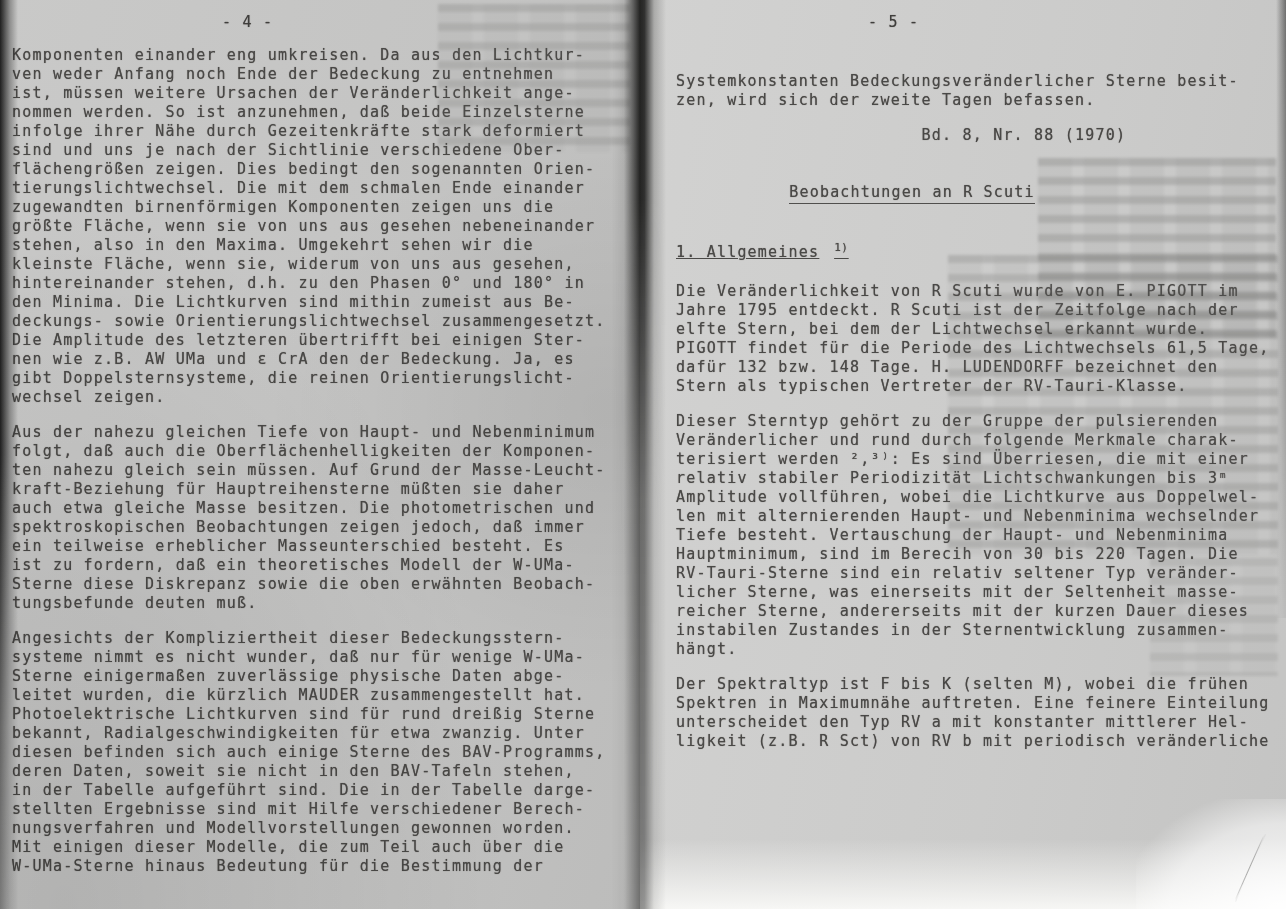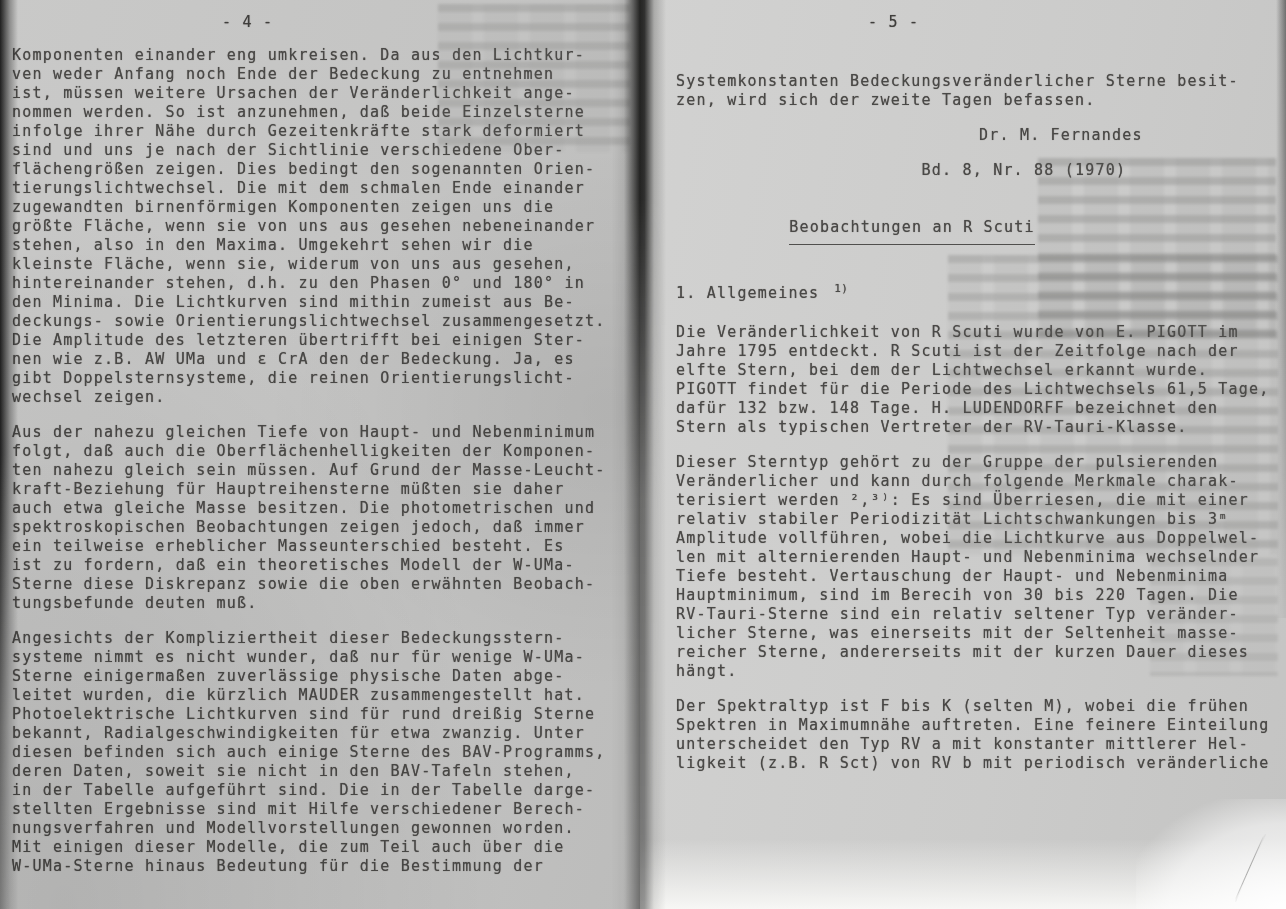--- a/index.html
+++ b/index.html
@@ -37,22 +37,22 @@
     filter:blur(0.22px);
   }
   .tl{white-space:pre;height:19px;}
   .para{margin-bottom:16px;}
   .pagenum{position:absolute;font-size:15px;letter-spacing:1.2px;color:#3f3e3c;
     text-shadow:0 0 0.9px rgba(75,72,68,0.85);}
   .body-left{left:12px;top:46px;width:616px;}
   .body-right{left:36px;top:42px;width:606px;margin-top:30px;}
   .signature{padding-left:303px;}
   .heading-wrap{width:472px;text-align:center;margin:38px 0 34px 0;}
-  .heading-underline{display:inline-block;border-bottom:1.6px solid #474644;padding-bottom:7px;}
-  .subsection{margin-bottom:20px;}
+  .heading-underline{display:inline-block;border-bottom:1.6px solid #474644;padding-bottom:1px;}
+  .subsection{margin-bottom:20px;text-decoration:underline;}
   .sup{vertical-align:super;font-size:11px;margin-left:15px;letter-spacing:0.5px;}
 
   
   .bleed{
     position:absolute;opacity:0.38;filter:blur(1.4px);pointer-events:none;
     background:
       repeating-linear-gradient(to bottom,rgba(80,80,78,0.55) 0 8px,rgba(80,80,78,0) 8px 19px),
       repeating-linear-gradient(to right,rgba(120,120,118,0.25) 0 34px,rgba(120,120,118,0) 34px 46px);
   }
   .bleed-a{left:438px;top:4px;width:192px;height:148px;opacity:0.30;}
@@ -150,51 +150,49 @@
   </div>
 
   <div class="page page-right">
     <div class="pagenum" style="left:228px;top:13px;">- 5 -</div>
     <div class="tx body-right">
       <div class="para">
           <div class="tl">Systemkonstanten Bedeckungsveränderlicher Sterne besit-</div>
           <div class="tl">zen, wird sich der zweite Tagen befassen.</div>
         </div>
       <div class="para">
-        <div class="tl signature">Dr. M. Fernandes</div>
-      </div>
-      <div class="para">
           <div class="tl">                        Bd. 8, Nr. 88 (1970)</div>
         </div>
       <div class="heading-wrap">
         <span class="heading-underline">Beobachtungen an R Scuti</span>
       </div>
       <div class="subsection">
         <span>1. Allgemeines</span><span class="sup">1)</span>
       </div>
       <div class="para">
           <div class="tl">Die Veränderlichkeit von R Scuti wurde von E. PIGOTT im</div>
           <div class="tl">Jahre 1795 entdeckt. R Scuti ist der Zeitfolge nach der</div>
           <div class="tl">elfte Stern, bei dem der Lichtwechsel erkannt wurde.</div>
           <div class="tl">PIGOTT findet für die Periode des Lichtwechsels 61,5 Tage,</div>
           <div class="tl">dafür 132 bzw. 148 Tage. H. LUDENDORFF bezeichnet den</div>
           <div class="tl">Stern als typischen Vertreter der RV-Tauri-Klasse.</div>
         </div>
       <div class="para">
           <div class="tl">Dieser Sterntyp gehört zu der Gruppe der pulsierenden</div>
-          <div class="tl">Veränderlicher und kann durch folgende Merkmale charak-</div>
+          <div class="tl">Veränderlicher und rund durch folgende Merkmale charak-</div>
           <div class="tl">terisiert werden ²,³⁾: Es sind Überriesen, die mit einer</div>
           <div class="tl">relativ stabiler Periodizität Lichtschwankungen bis 3ᵐ</div>
           <div class="tl">Amplitude vollführen, wobei die Lichtkurve aus Doppelwel-</div>
           <div class="tl">len mit alternierenden Haupt- und Nebenminima wechselnder</div>
           <div class="tl">Tiefe besteht. Vertauschung der Haupt- und Nebenminima</div>
           <div class="tl">Hauptminimum, sind im Berecih von 30 bis 220 Tagen. Die</div>
           <div class="tl">RV-Tauri-Sterne sind ein relativ seltener Typ veränder-</div>
           <div class="tl">licher Sterne, was einerseits mit der Seltenheit masse-</div>
           <div class="tl">reicher Sterne, andererseits mit der kurzen Dauer dieses</div>
+          <div class="tl">instabilen Zustandes in der Sternentwicklung zusammen-</div>
           <div class="tl">hängt.</div>
         </div>
       <div class="para">
           <div class="tl">Der Spektraltyp ist F bis K (selten M), wobei die frühen</div>
           <div class="tl">Spektren in Maximumnähe auftreten. Eine feinere Einteilung</div>
           <div class="tl">unterscheidet den Typ RV a mit konstanter mittlerer Hel-</div>
           <div class="tl">ligkeit (z.B. R Sct) von RV b mit periodisch veränderliche</div>
         </div>
     </div>
   </div>

